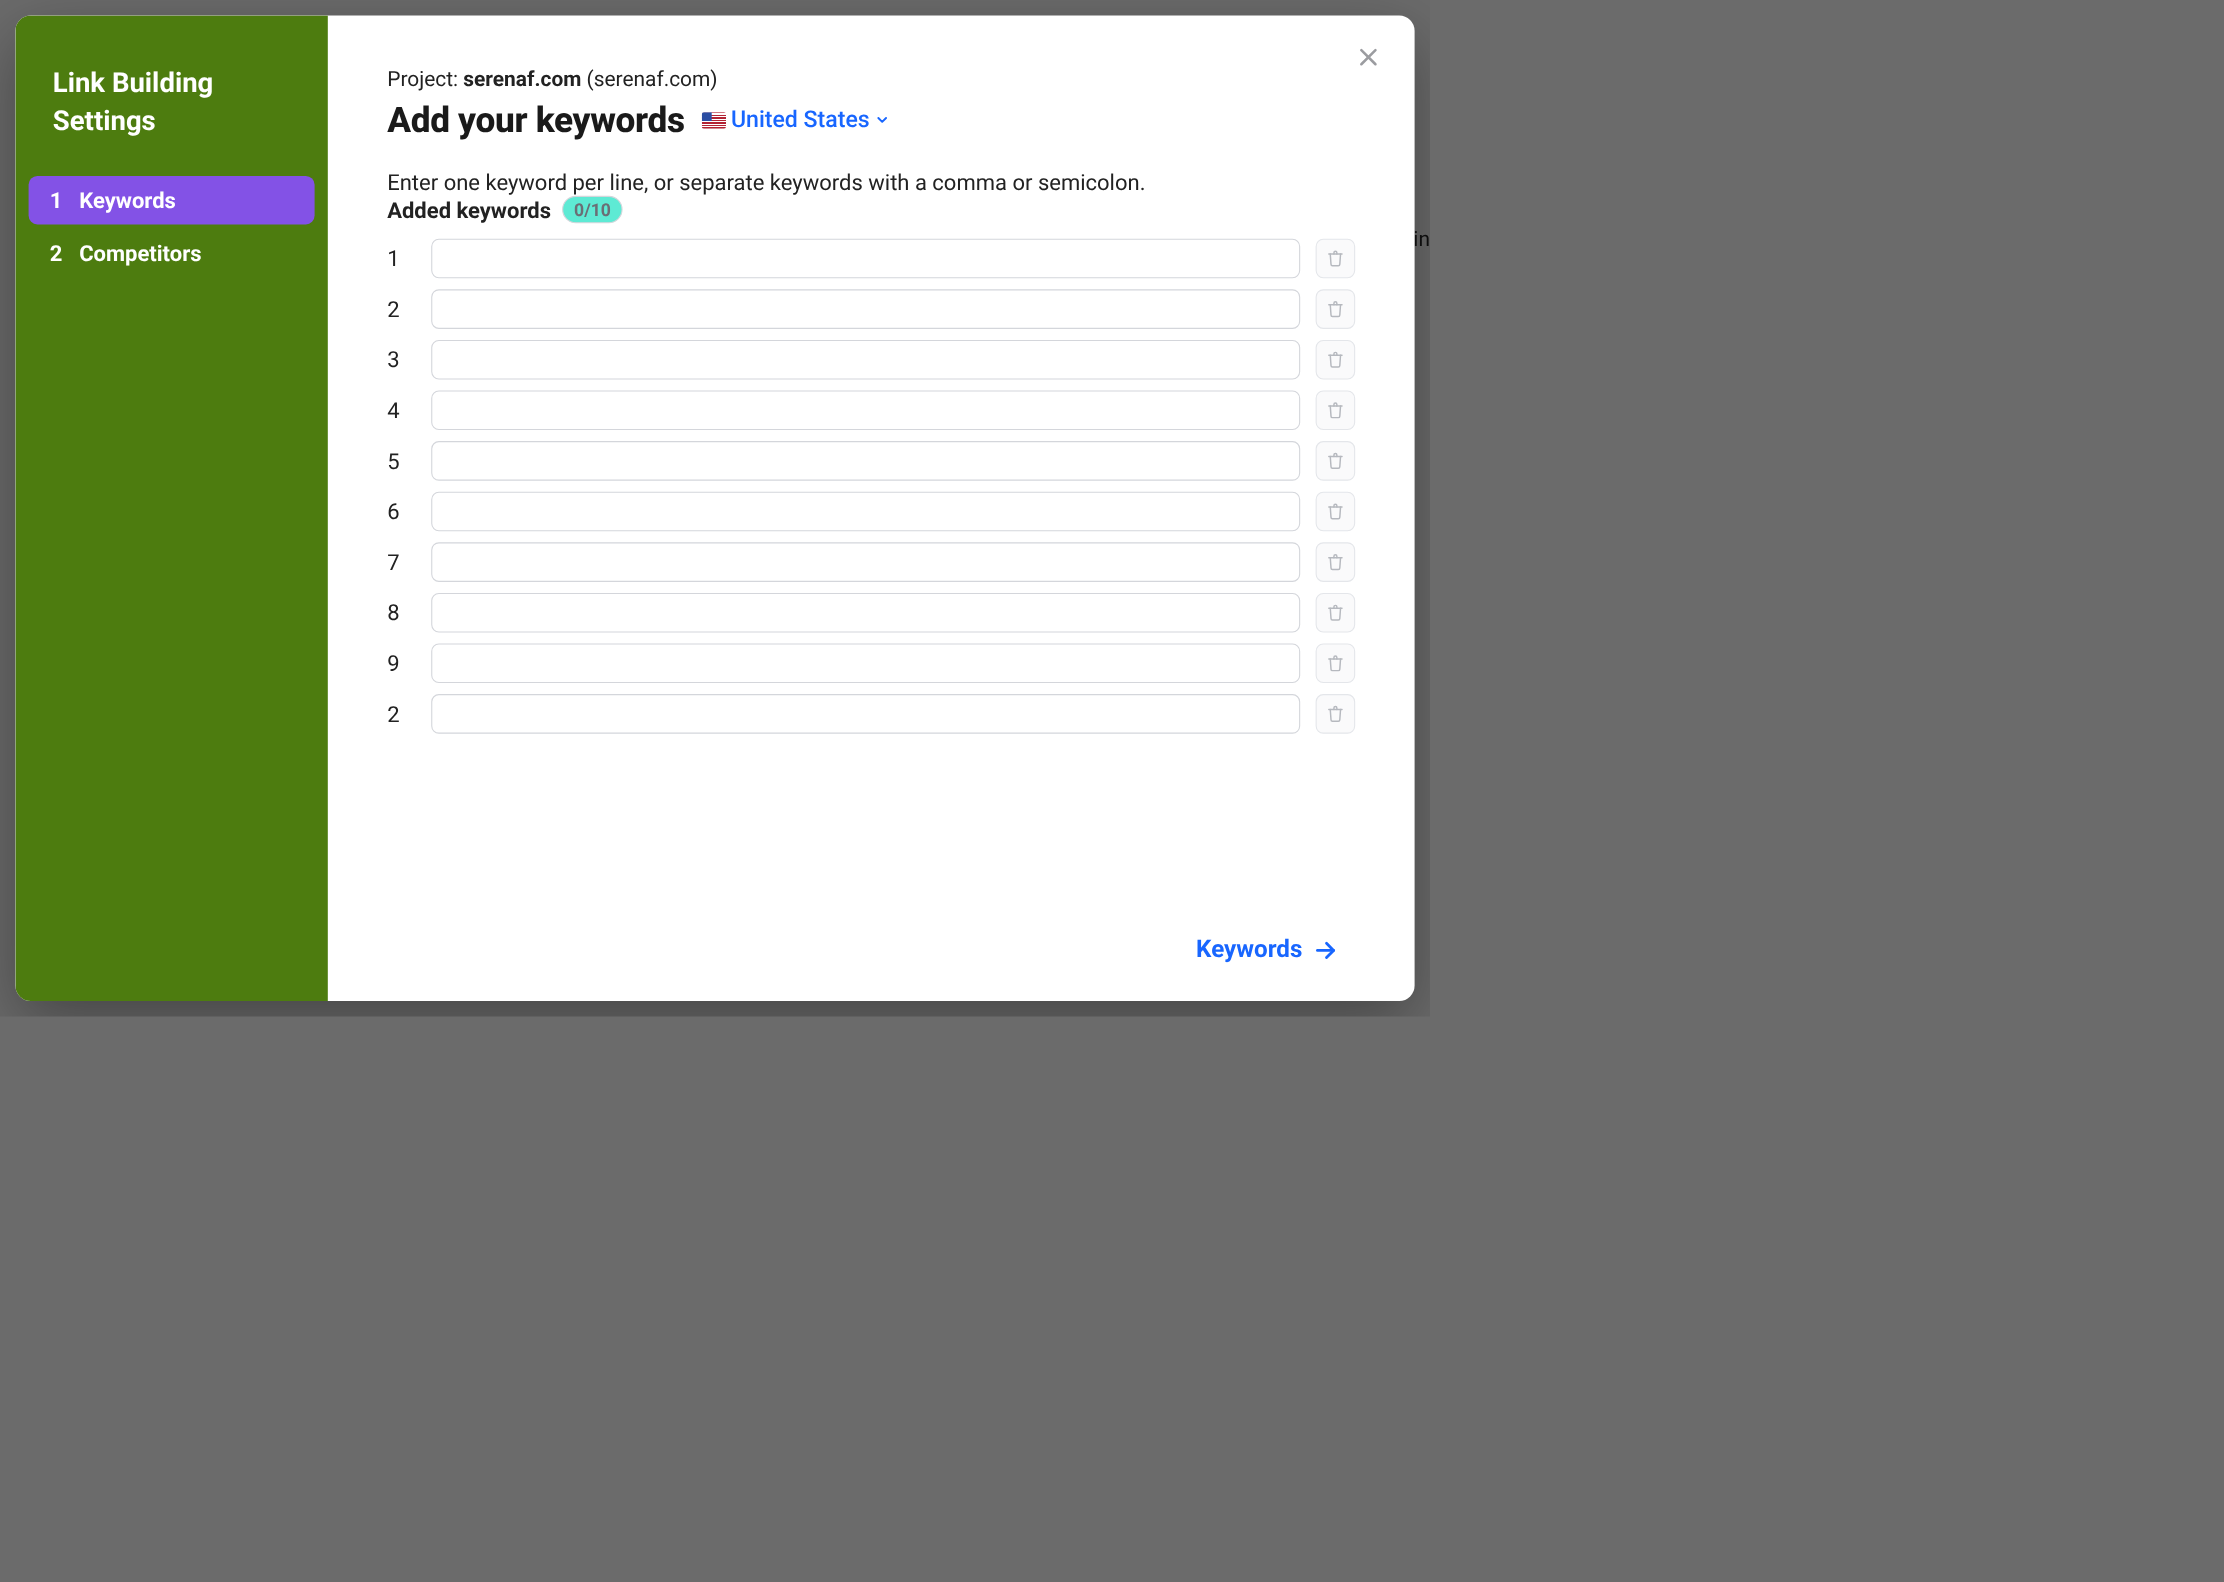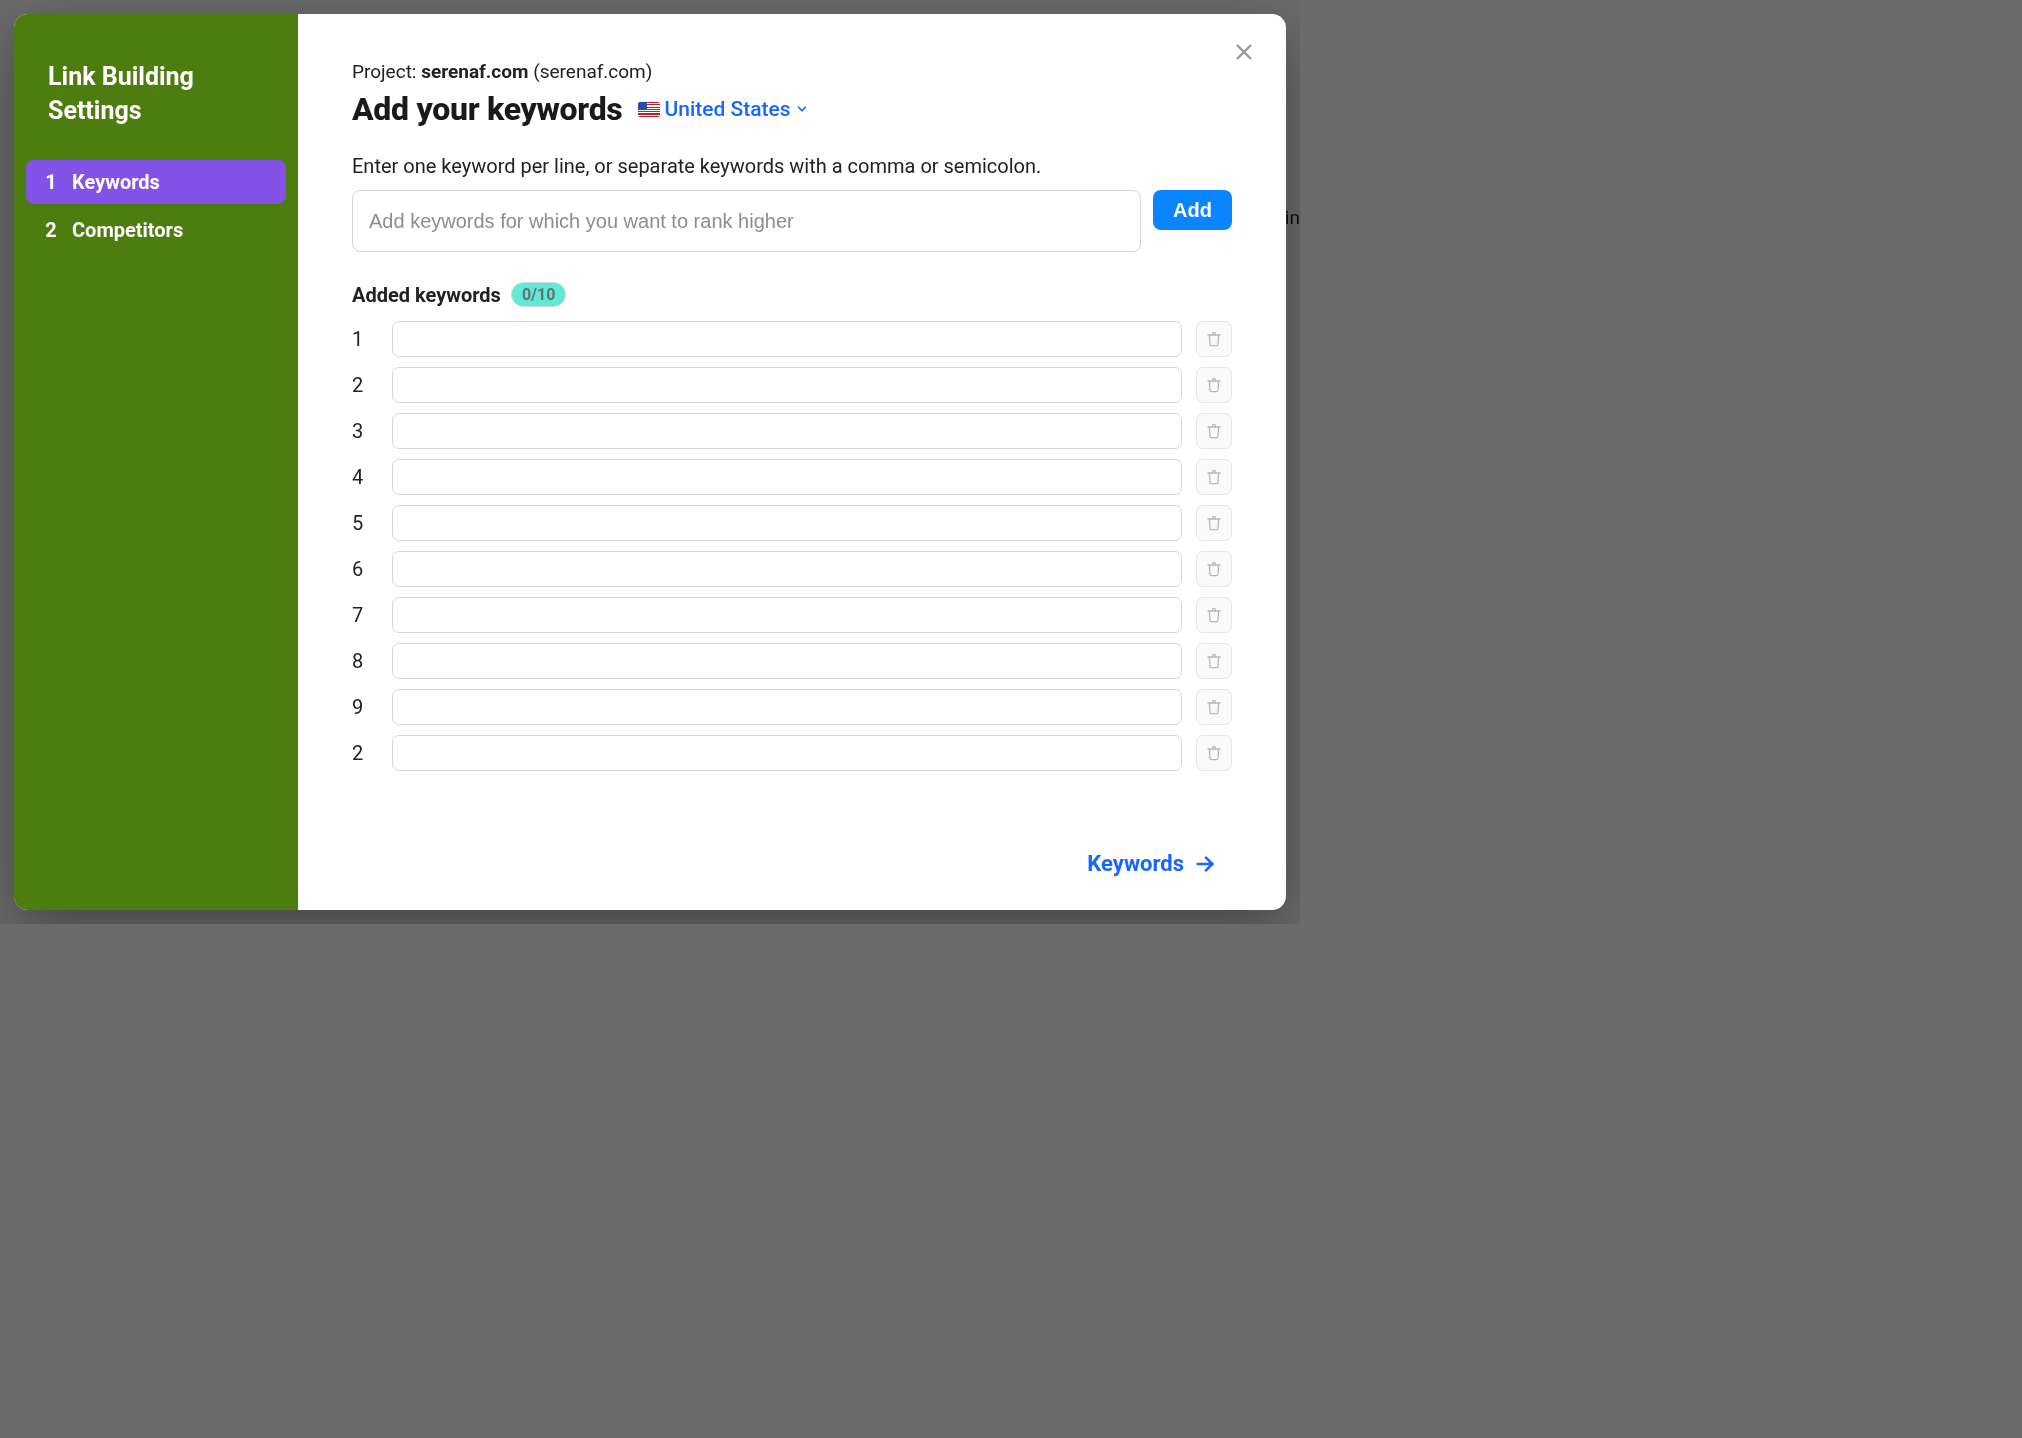--- a/index.html
+++ b/index.html
@@ -114,21 +114,20 @@
     border-radius: 2px;
     background:
       linear-gradient(#2b4ea3, #2b4ea3) 0 0 / 42% 54% no-repeat,
       repeating-linear-gradient(#b22234 0 1.15px, #fff 1.15px 2.3px);
     display: inline-block;
     position: relative;
   }
   .instructions {
     font-size: 20px;
     color: #222;
-    margin-bottom: 12px;
   }
   .input-row {
     display: flex;
     gap: 12px;
     margin-bottom: 30px;
   }
   .keyword-input {
     flex: 1;
     height: 62px;
     border: 1px solid #d4d6db;
@@ -251,24 +250,20 @@
         <span class="flag"></span>
         <span>United States</span>
         <svg width="14" height="14" viewBox="0 0 24 24" fill="none" stroke="currentColor" stroke-width="3" stroke-linecap="round" stroke-linejoin="round">
             <polyline points="6 9 12 15 18 9"></polyline>
           </svg>
       </span>
     </div>
 
     <div class="instructions">Enter one keyword per line, or separate keywords with a comma or semicolon.</div>
 
-    <div class="input-row">
-      <input class="keyword-input" placeholder="Add keywords for which you want to rank higher" style="">
-      <button class="add-btn">Add</button>
-    </div>
 
     <div class="added-header">
       <span class="added-label">Added keywords</span>
       <span class="count-badge">0/10</span>
     </div>
 
     <div class="keyword-list">
       <div class="keyword-row">
         <span class="row-num">1</span>
         <input class="row-input" style="">

